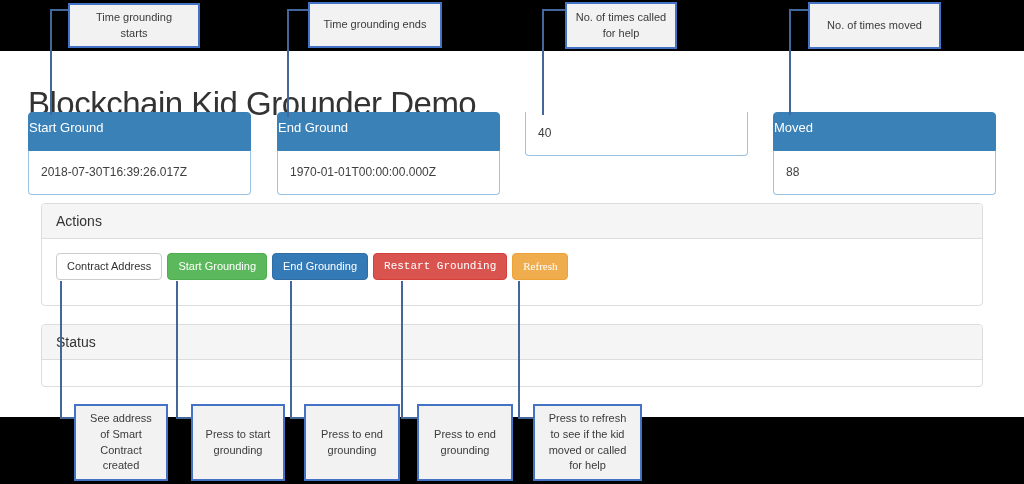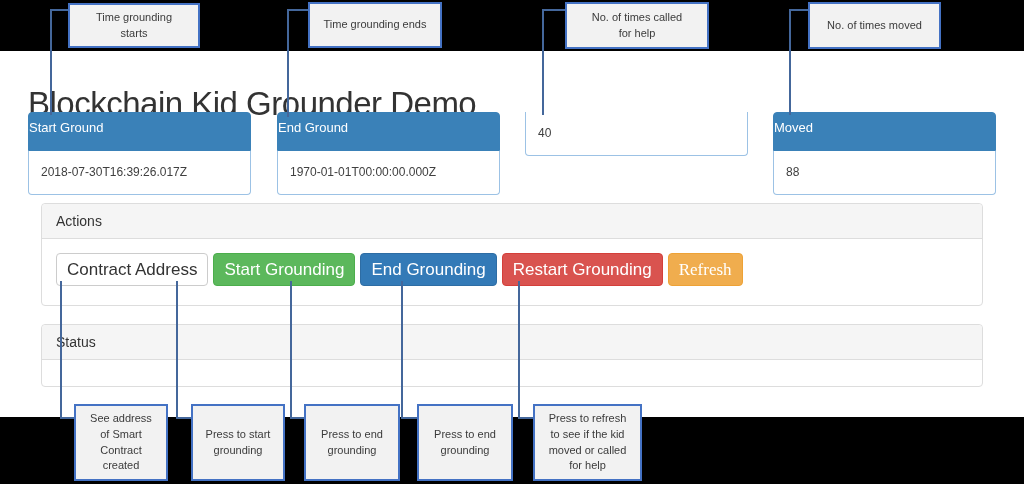--- a/index.html
+++ b/index.html
@@ -38,45 +38,45 @@
   .gray-head{
     height:35px;line-height:35px;padding-left:14px;
     background:#f5f5f5;border-bottom:1px solid #ddd;border-radius:4px 4px 0 0;
     color:#333;font-size:14px;box-sizing:border-box;
   }
   .actions-panel{top:203px;height:103px;}
   .status-panel{top:324px;height:63px;}
   .actions-body{display:flex;gap:5px;padding:14px 0 0 14px;}
 
   .btn{
-    display:inline-block;font-size:17px;line-height:1;
+    display:inline-block;font-size:11px;line-height:1;
     padding:7px 10px;border-radius:4px;border:1px solid transparent;
     color:#fff;cursor:pointer;white-space:nowrap;
   }
   .btn-default{background:#fff;border-color:#ccc;color:#333;}
   .btn-success{background:#5cb85c;border-color:#4cae4c;}
   .btn-primary{background:#337ab7;border-color:#2e6da4;}
-  .btn-danger{background:#d9534f;border-color:#d43f3a;}
+  .btn-danger{background:#d9534f;border-color:#d43f3a;font-family:Liberation Mono, monospace;}
   .btn-warning{background:#f0ad4e;border-color:#eea236;font-family:Liberation Serif, serif;}
 
   
   .callout{
     position:absolute;z-index:12;
     background:#f2f2f2;border:2px solid #4472c4;box-sizing:border-box;
     display:flex;align-items:center;justify-content:center;
     text-align:center;font-size:11px;line-height:1.45;color:#3b3b3b;
     white-space:pre-line;
   }
   .conn-v{position:absolute;z-index:11;width:2px;background:#44679b;}
   .conn-h{position:absolute;z-index:11;height:2px;background:#44679b;}
 
   
   .tb1{left:68px;top:3px;width:132px;height:45px;}
   .tb2{left:308px;top:2px;width:134px;height:46px;}
-  .tb3{left:565px;top:2px;width:144px;height:47px;}
+  .tb3{left:565px;top:2px;width:112px;height:47px;}
   .tb4{left:808px;top:2px;width:133px;height:47px;}
   
   .l1v{left:50px;top:9px;height:106px;}  .l1h{left:50px;top:9px;width:18px;}
   .l2v{left:287px;top:9px;height:108px;} .l2h{left:287px;top:9px;width:21px;}
   .l3v{left:542px;top:9px;height:106px;} .l3h{left:542px;top:9px;width:23px;}
   .l4v{left:789px;top:9px;height:106px;} .l4h{left:789px;top:9px;width:19px;}
 
   
   .bb1{left:74px;top:404px;width:94px;height:77px;}
   .bb2{left:191px;top:404px;width:94px;height:77px;}

